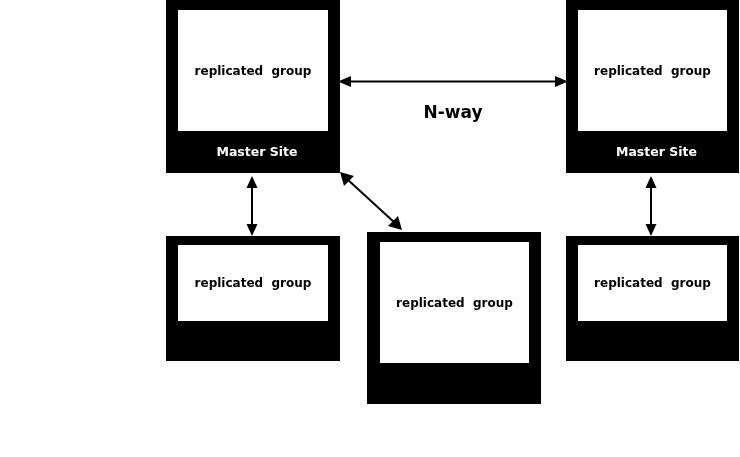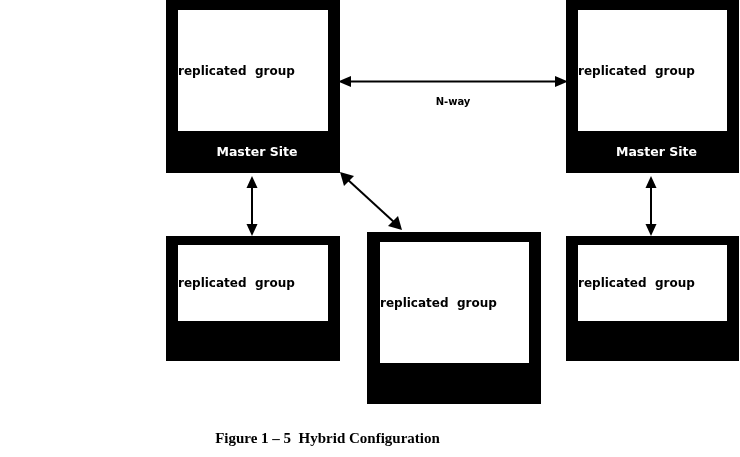--- a/index.html
+++ b/index.html
@@ -20,21 +20,21 @@
   .site-box {
     position: absolute;
     background: #000000;
     box-sizing: border-box;
   }
   .site-inner {
     position: absolute;
     background: #ffffff;
     display: flex;
     align-items: center;
-    justify-content: flex-start;
+    justify-content: center;
   }
   .site-inner-label {
     color: #000000;
     font-family: "DejaVu Sans", sans-serif;
     font-size: 12px;
     font-weight: bold;
     letter-spacing: 0px;
     white-space: pre;
   }
   .site-caption {
@@ -72,26 +72,26 @@
     position: absolute;
   }
   #conn-nway        { left:338px; top:70px;  width:230px; height:24px; }
   #conn-left-vert   { left:240px; top:176px; width:24px;  height:60px; }
   #conn-right-vert  { left:639px; top:176px; width:24px;  height:60px; }
   #conn-diagonal    { left:336px; top:170px; width:70px;  height:62px; }
 
   .nway-label {
     position: absolute;
     left: 338px;
-    top: 96px;
+    top: 102px;
     width: 230px;
     text-align: center;
     color: #000000;
     font-family: "DejaVu Sans", sans-serif;
-    font-size: 10px;
+    font-size: 17px;
     font-weight: bold;
     white-space: pre;
   }
 
   
   #figure-caption {
     position: absolute;
     left: 0;
     top: 430px;
     width: 655px;
@@ -162,15 +162,14 @@
     <polygon points="12,0 6.5,12 17.5,12" fill="#000000"></polygon>
     <polygon points="12,60 6.5,48 17.5,48" fill="#000000"></polygon>
   </svg>
 
   <svg class="connector" id="conn-diagonal" viewBox="0 0 70 62">
     <line x1="11" y1="9" x2="59" y2="53" stroke="#000000" stroke-width="2"></line>
     <polygon points="4,2 18,6 8,16" fill="#000000"></polygon>
     <polygon points="66,60 52,56 62,46" fill="#000000"></polygon>
   </svg>
 
-  <div id="figure-caption">Figure 1 – 5  Hybrid Configuration</div>
 
 </div>
 
 </body></html>

